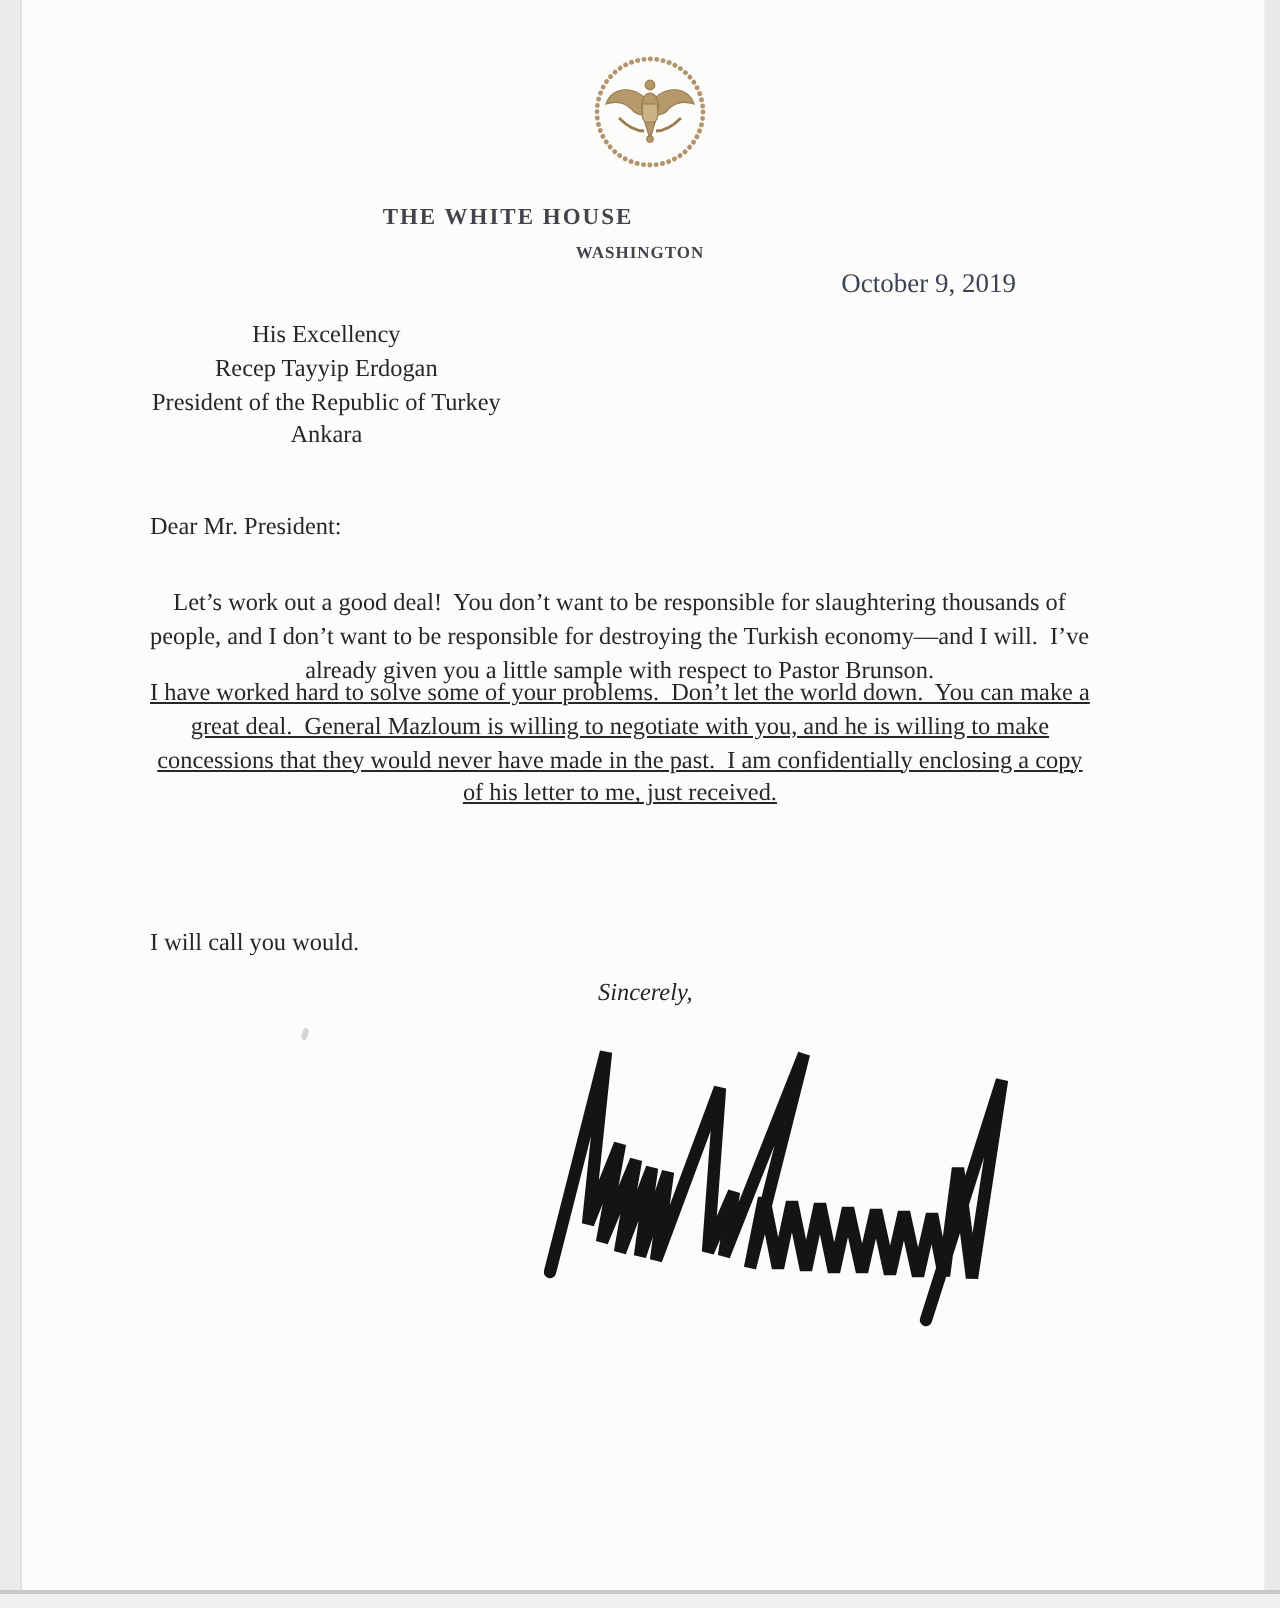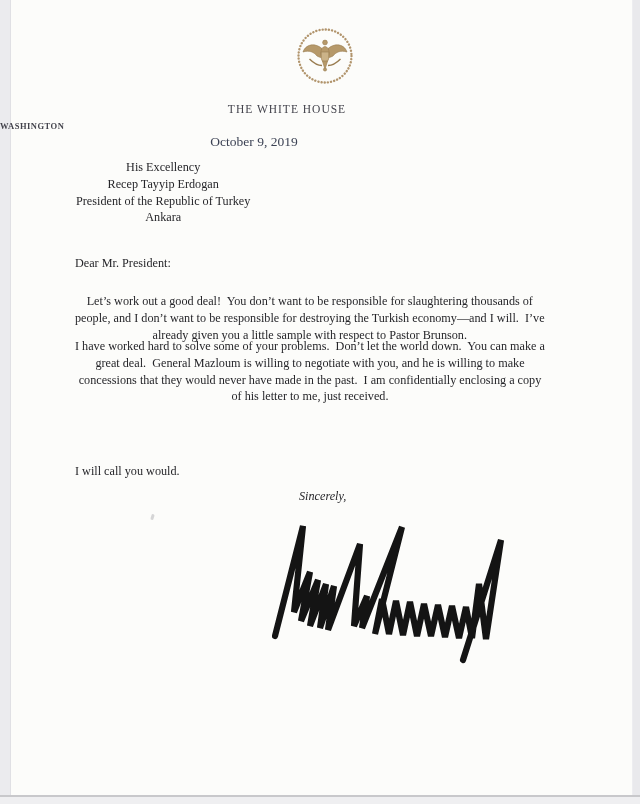--- a/index.html
+++ b/index.html
@@ -5,30 +5,30 @@
   html,body{margin:0;padding:0;}
   body{width:640px;height:804px;overflow:hidden;background:#fcfcfa;}
   .viewer{position:relative;width:640px;height:804px;background:#fcfcfa;font-family:"Liberation Serif",serif;}
   .edge-left{position:absolute;left:0;top:0;width:10px;height:804px;background:#ebebee;border-right:1px solid #e0e0e4;}
   .edge-right{position:absolute;left:632px;top:0;width:8px;height:804px;background:#e9e9ec;border-left:1px solid #ededf0;}
   .edge-bottom{position:absolute;left:0;top:795px;width:640px;height:9px;background:#efeff1;border-top:2px solid #c8c8cb;box-sizing:border-box;}
   .badge{position:absolute;left:35px;top:19px;width:83px;height:49px;border-radius:11px;background:#fbfbfb;
          box-shadow:1px 2px 6px rgba(0,0,0,.16);display:flex;align-items:center;justify-content:center;}
   .badge span{font-family:"Liberation Sans",sans-serif;font-size:28px;color:#9b9b9b;letter-spacing:.5px;}
   .seal{position:absolute;left:296px;top:27px;}
-  .lh-org{position:absolute;left:0;top:103px;width:508px;text-align:center;font-weight:normal;
-          font-size:11.5px;letter-spacing:1px;color:#43434c;margin-left:33px;}
-  .lh-city{position:absolute;left:0;top:121px;width:640px;text-align:left;font-weight:bold;
+  .lh-org{position:absolute;left:0;top:103px;width:508px;text-align:center;font-weight:bold;
+          font-size:11.5px;letter-spacing:1px;color:#43434c;}
+  .lh-city{position:absolute;left:0;top:121px;width:640px;text-align:center;font-weight:bold;
            font-size:8.5px;letter-spacing:.5px;color:#43434c;}
-  .lh-date{position:absolute;left:0;top:134px;width:508px;text-align:center;font-size:13.5px;color:#3c4254;}
+  .lh-date{position:absolute;left:0;top:134px;width:508px;text-align:right;font-size:13.5px;color:#3c4254;}
   .txt{position:absolute;left:75px;font-size:12.2px;line-height:16.8px;color:#26262a;white-space:pre;text-align:center;}
   .recipient{top:159px;left:76px;}
   .salutation{top:255px;font-family:Liberation Serif, serif;}
   .p1{top:293px;}
-  .p2{top:338px;}
+  .p2{top:338px;text-decoration:underline;}
   .p3{top:408px;}
   .p4{top:463px;}
   .closing{top:488px;left:299px;font-style:italic;}
   .sig{position:absolute;left:272px;top:514px;}
   .artifact{position:absolute;left:151px;top:514px;width:3px;height:6px;background:#c4c4c6;
             transform:rotate(18deg);border-radius:2px;opacity:.7;}
 </style>
 </head>
 <body>
 

